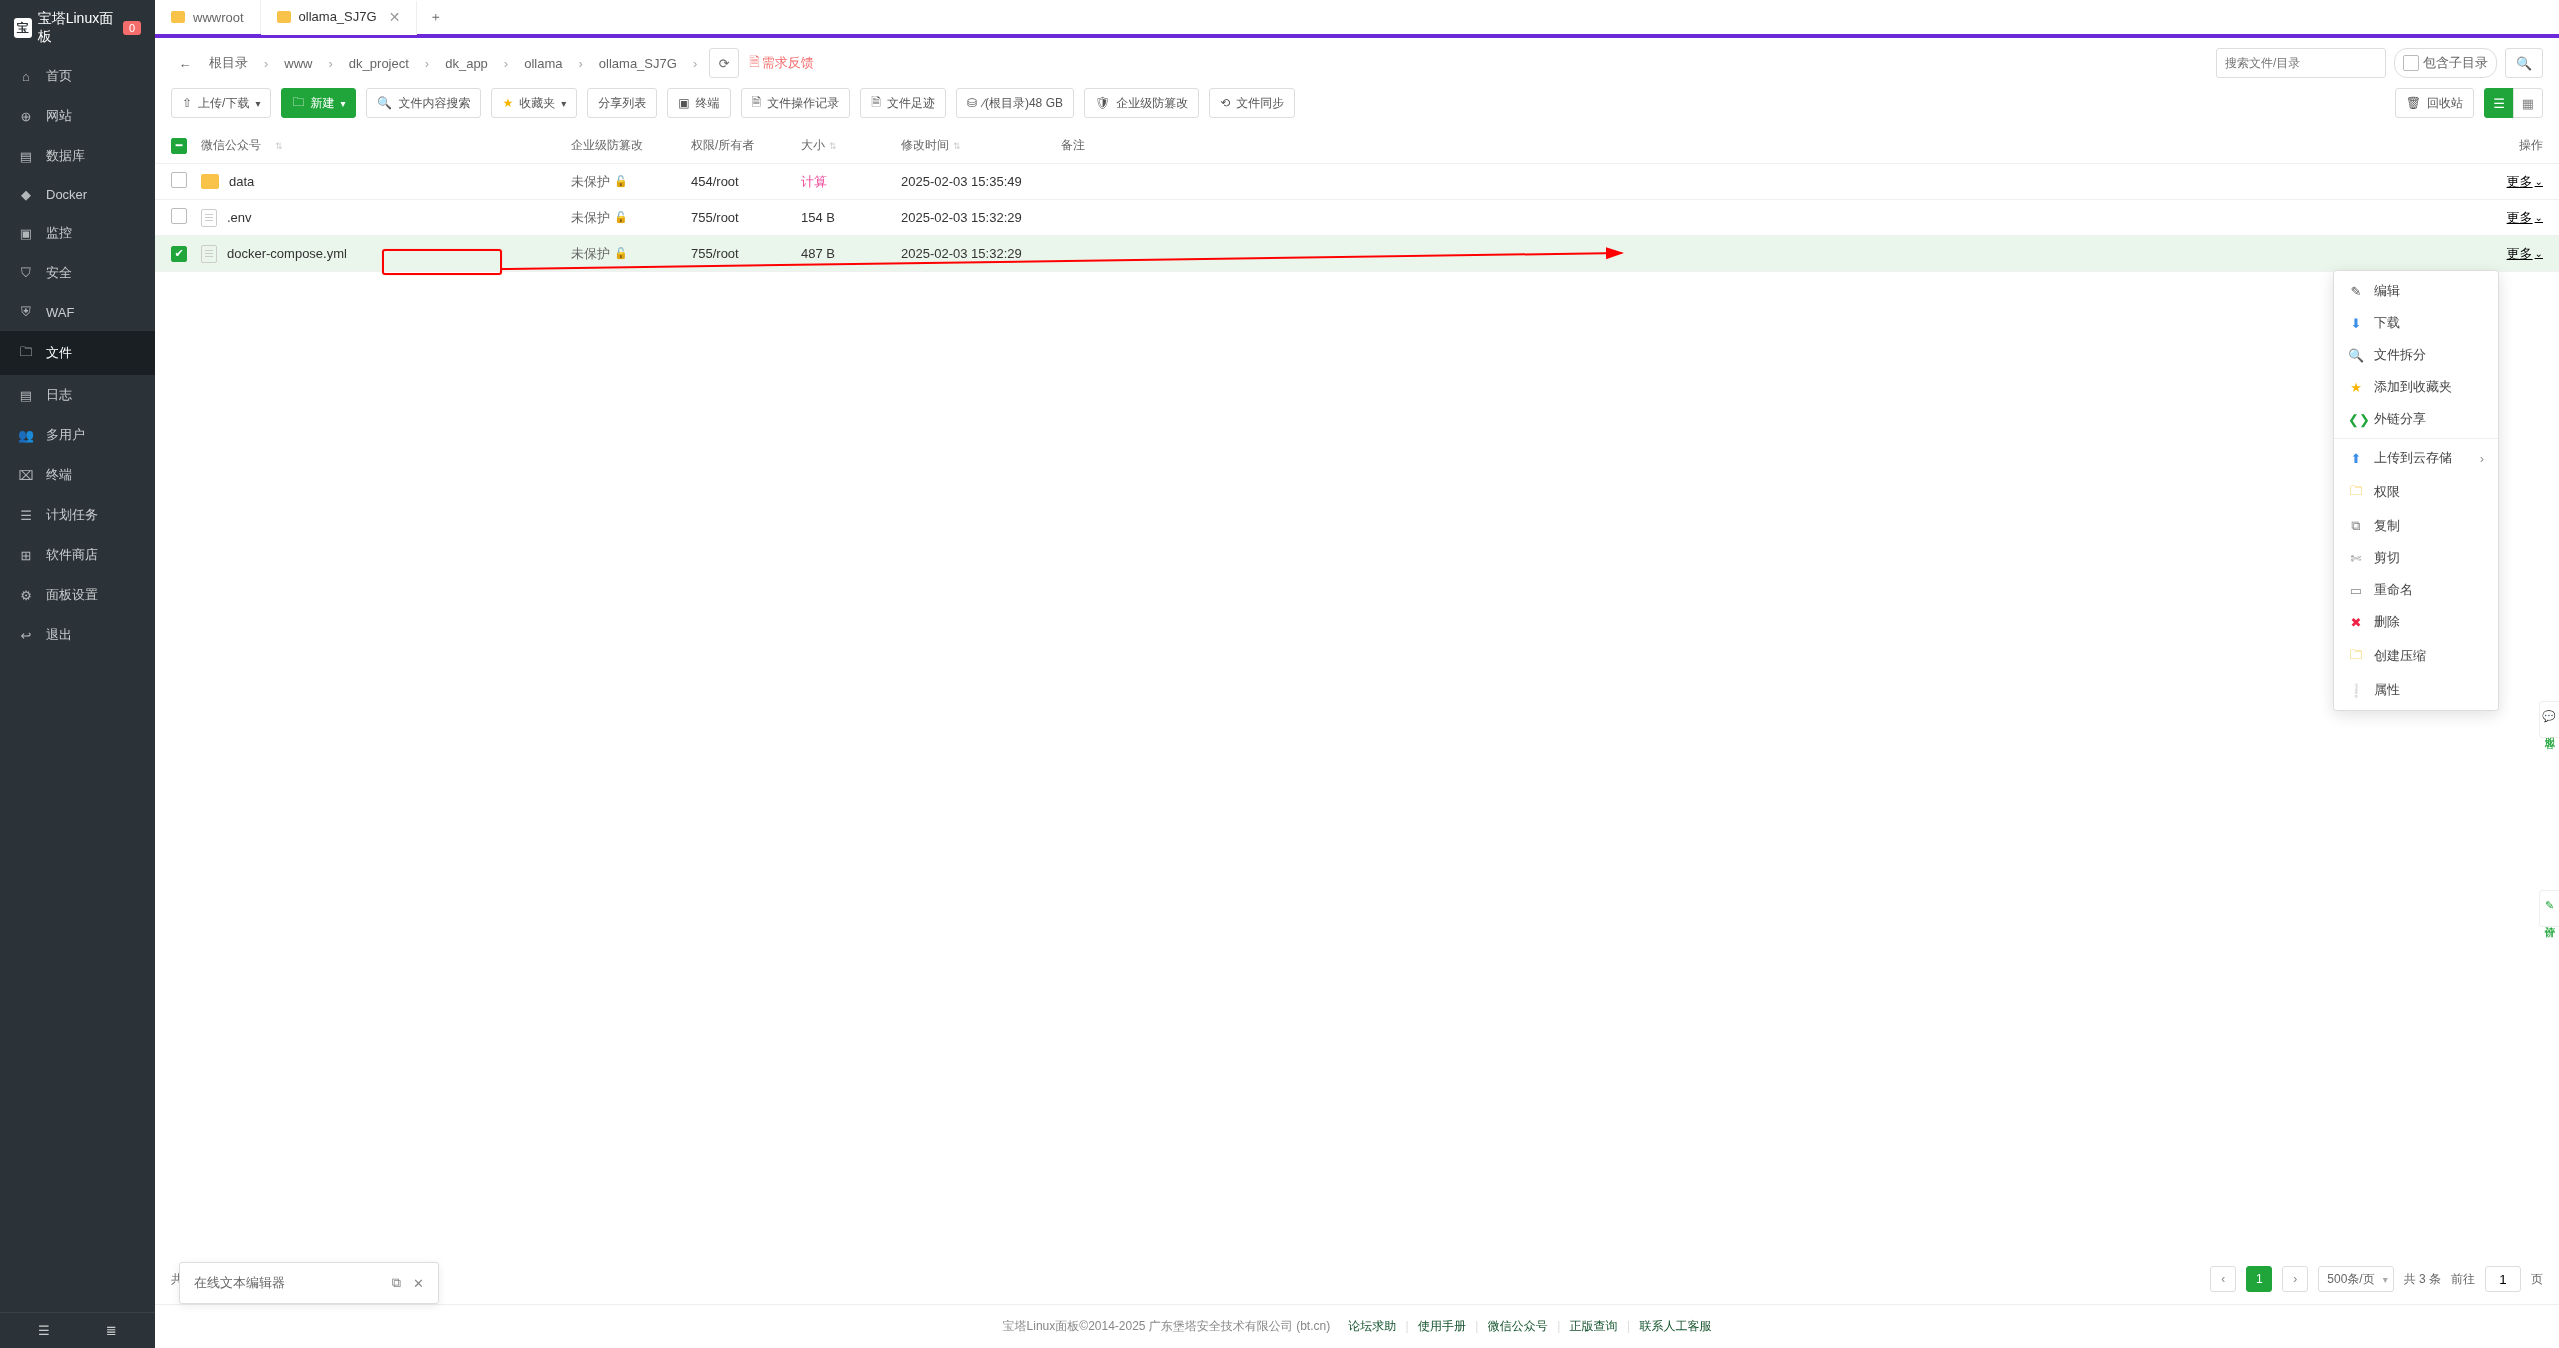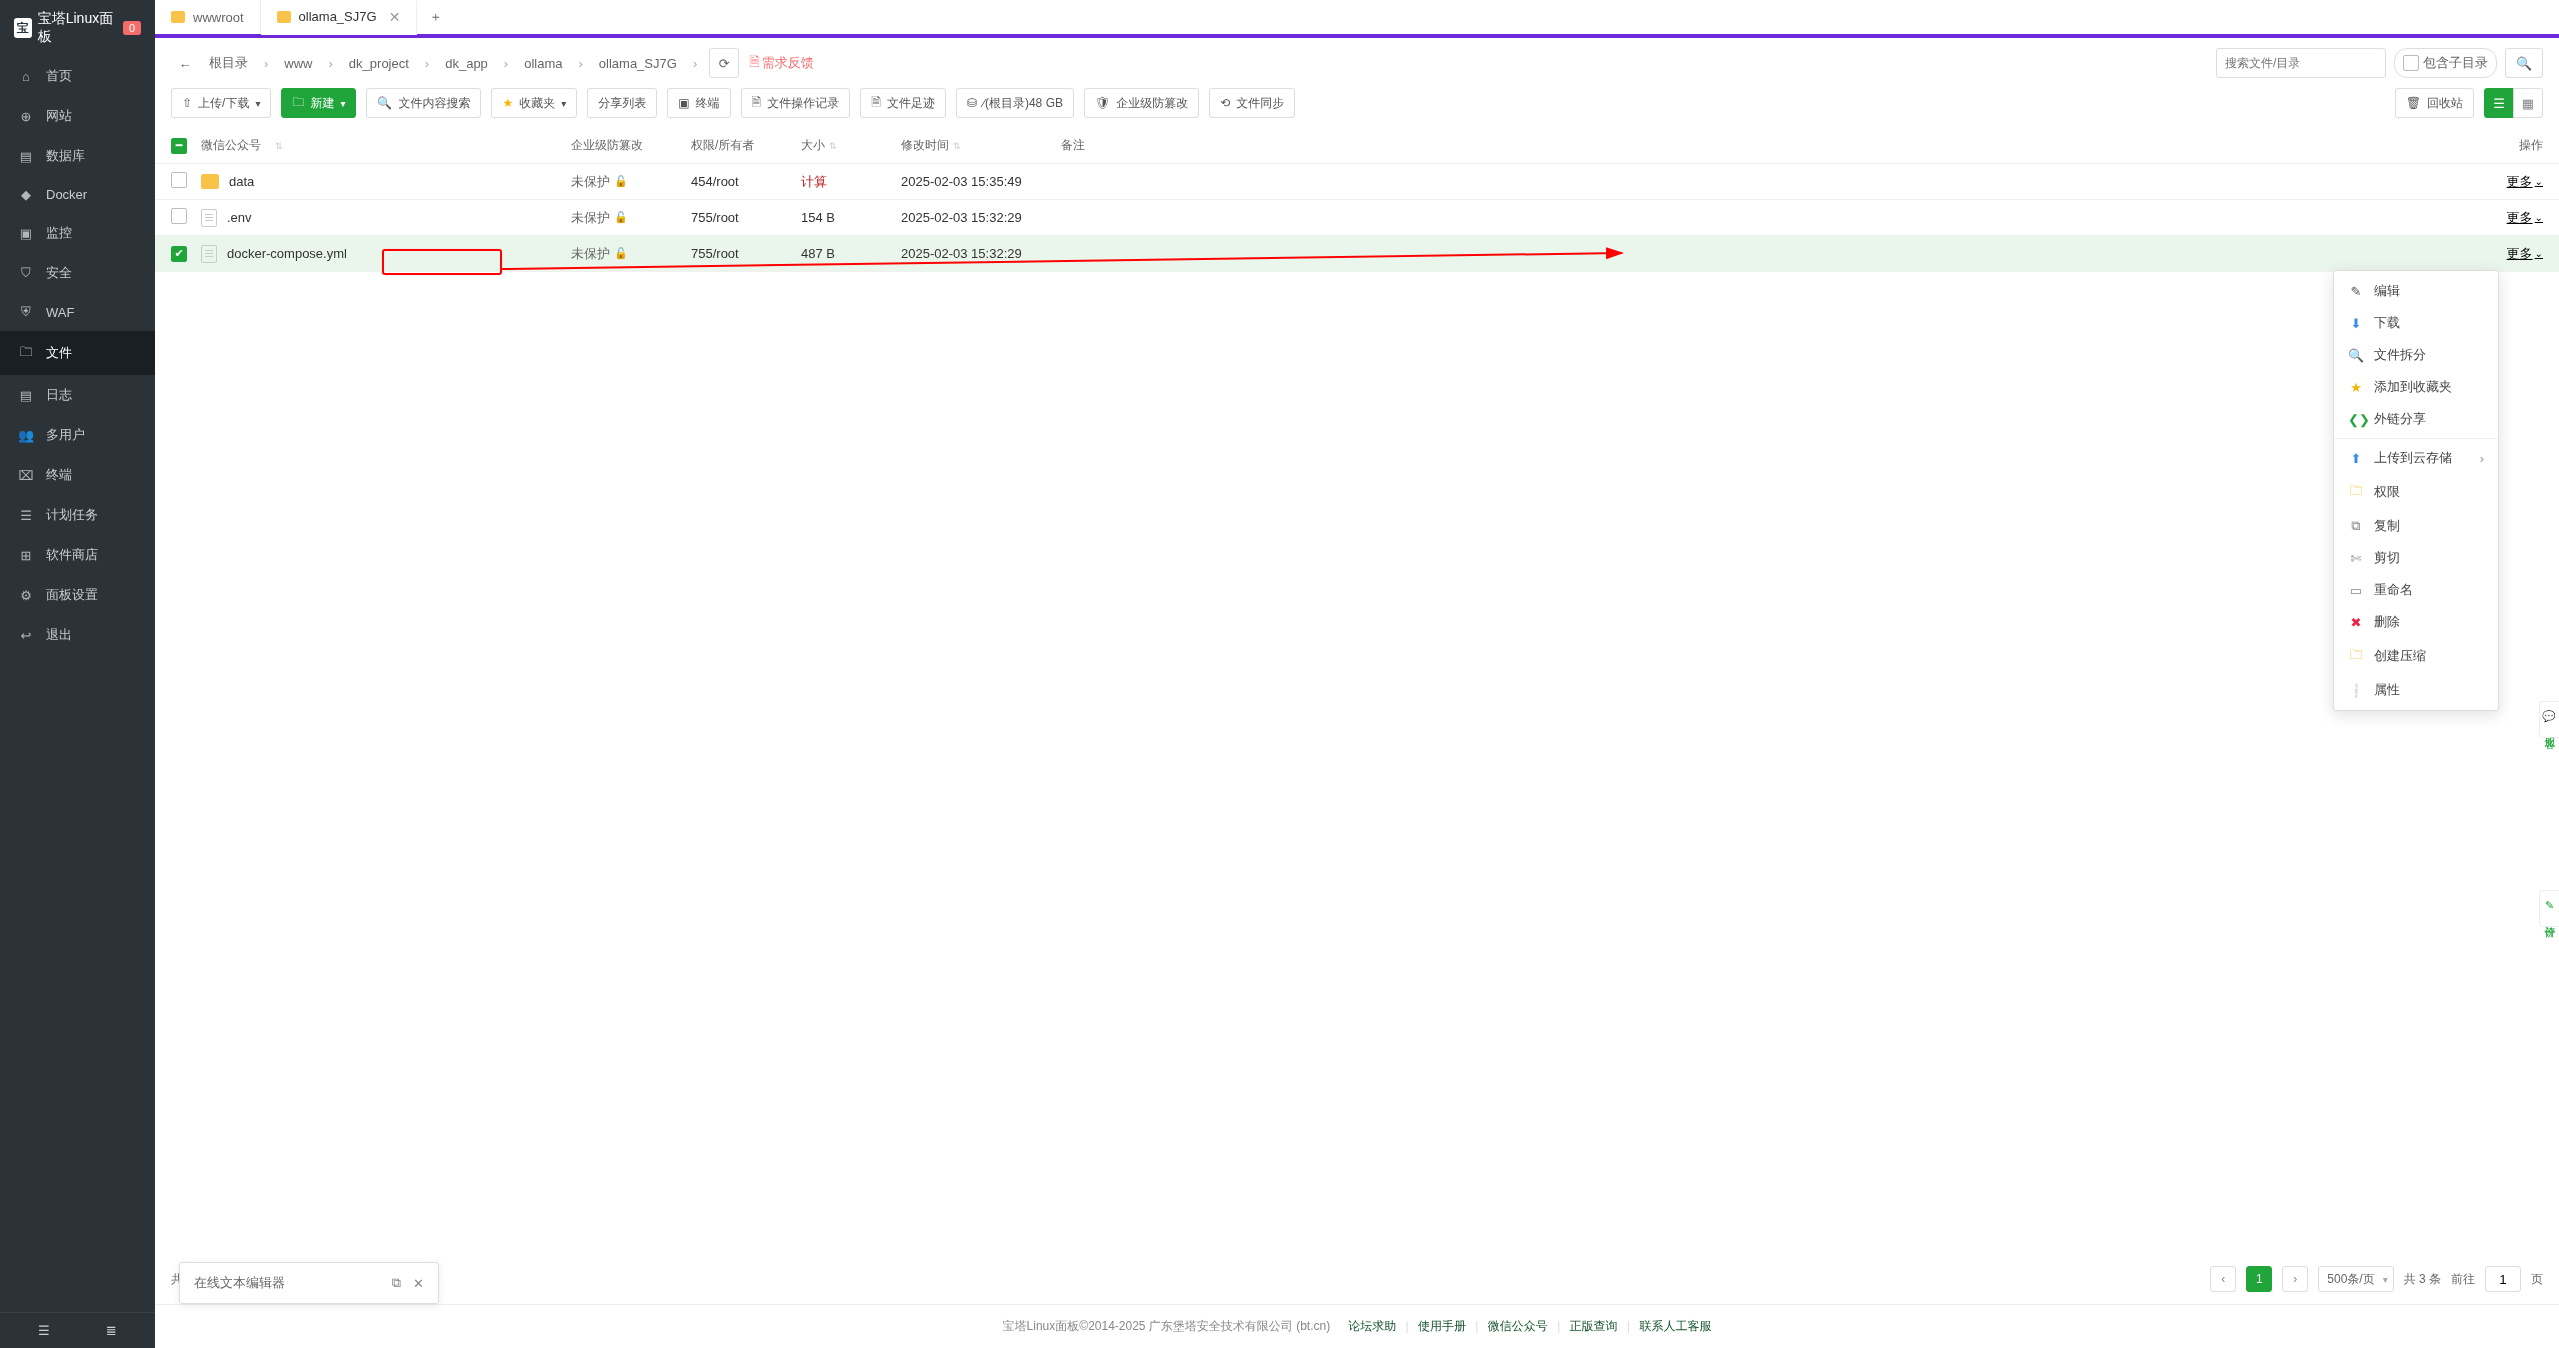--- a/index.html
+++ b/index.html
@@ -62,21 +62,21 @@
 .col-remark { flex:1;}
 .col-act { width:80px; text-align:right;}
 .sort-arr { color:#ccc; font-size:9px; margin-left:4px;}
 .ft-row.selected { background:#eaf6ec;}
 .chk { width:16px; height:16px; border:1px solid #bbb; border-radius:2px; display:inline-flex; align-items:center; justify-content:center; color:#fff; font-size:11px;}
 .chk.checked { background:#20a53a; border-color:#20a53a;}
 .chk.intermediate { background:#20a53a; border-color:#20a53a;}
 .folder-icon { width:18px; height:15px; background:#f9c349; border-radius:2px; display:inline-block;}
 .file-icon { width:16px; height:18px; border:1px solid #ccc; border-radius:2px; position:relative; display:inline-block;}
 .file-icon::before{content:"";position:absolute;top:4px;left:3px;right:3px;height:1px;background:#ccc;box-shadow:0 3px 0 #ccc,0 6px 0 #ccc;}
-.link-green{ color:#b91c1c; cursor:pointer;}
+.link-green{ color:#ec4899; cursor:pointer;}
 .protect-cell{ color:#666; display:flex; align-items:center; gap:4px;}
 .protect-cell .lock-ic{ color:#bbb; font-size:11px;}
 .more-link{ color:#000000; cursor:pointer; display:flex; align-items:center; gap:2px; justify-content:flex-end;text-decoration:underline;}
 .red-box { position:absolute; border:2px solid #f00; border-radius:3px; pointer-events:none; box-shadow:0 0 0 1px rgba(255,0,0,.05);}
 .red-arrow { position:absolute; pointer-events:none;}
 
 
 .ctx-menu { position:absolute; right:60px; top:270px; width:166px; background:#fff; border:1px solid #ddd; box-shadow:0 4px 16px rgba(0,0,0,.12); border-radius:3px; padding:4px 0; z-index:10;}
 .ctx-menu .mi { display:flex; align-items:center; gap:10px; padding:7px 14px; cursor:pointer; color:#444;}
 .ctx-menu .submenu-arr { margin-left:auto; color:#999;}

